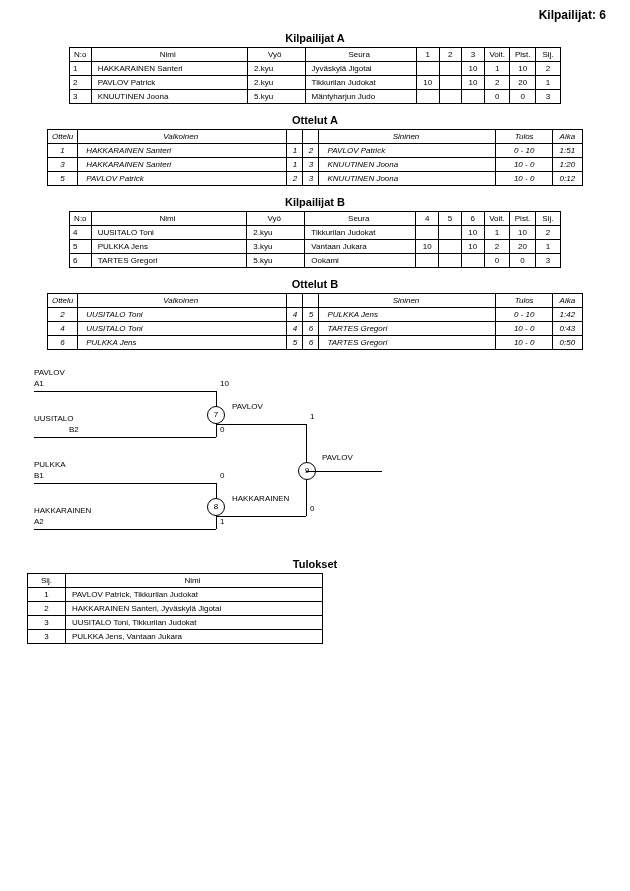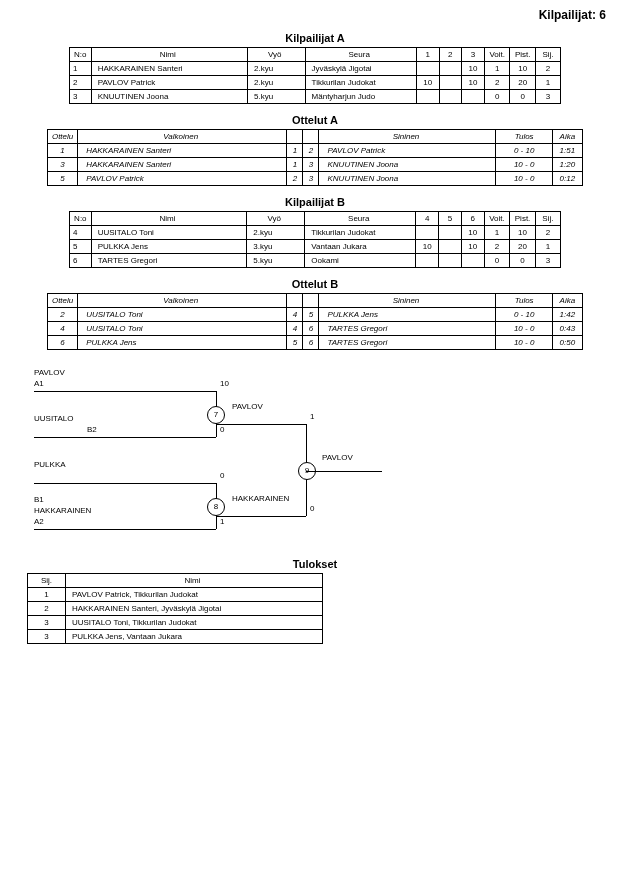--- a/index.html
+++ b/index.html
@@ -348,33 +348,33 @@
   </div>
 
   <div class="bracket">
 
     <div class="lbl" style="left:34px; top:0px;">PAVLOV</div>
     <div class="lbl" style="left:34px; top:11px;">A1</div>
     <div class="ln hline" style="left:34px; top:23px; width:182px;"></div>
     <div class="lbl" style="left:220px; top:11px;">10</div>
 
     <div class="lbl" style="left:34px; top:46px;">UUSITALO</div>
-    <div class="lbl" style="left:48px; top:57px;padding-left:39px;">B2</div>
+    <div class="lbl" style="left:30px; top:57px;padding-left:39px;">B2</div>
     <div class="ln hline" style="left:34px; top:69px; width:182px;"></div>
     <div class="lbl" style="left:220px; top:57px;">0</div>
 
     <div class="ln vline" style="left:216px; top:23px; height:46px;"></div>
     <div class="circle" style="left:207px; top:38px;">7</div>
 
     <div class="lbl" style="left:232px; top:34px;">PAVLOV</div>
     <div class="ln hline" style="left:216px; top:56px; width:90px;"></div>
     <div class="lbl" style="left:310px; top:44px;">1</div>
 
     <div class="lbl" style="left:34px; top:92px;">PULKKA</div>
-    <div class="lbl" style="left:34px; top:103px;margin-top:24px;">B1</div>
+    <div class="lbl" style="left:34px; top:103px;">B1</div>
     <div class="ln hline" style="left:34px; top:115px; width:182px;"></div>
     <div class="lbl" style="left:220px; top:103px;">0</div>
 
     <div class="lbl" style="left:34px; top:138px;">HAKKARAINEN</div>
     <div class="lbl" style="left:34px; top:149px;">A2</div>
     <div class="ln hline" style="left:34px; top:161px; width:182px;"></div>
     <div class="lbl" style="left:220px; top:149px;">1</div>
 
     <div class="ln vline" style="left:216px; top:115px; height:46px;"></div>
     <div class="circle" style="left:207px; top:130px;">8</div>

